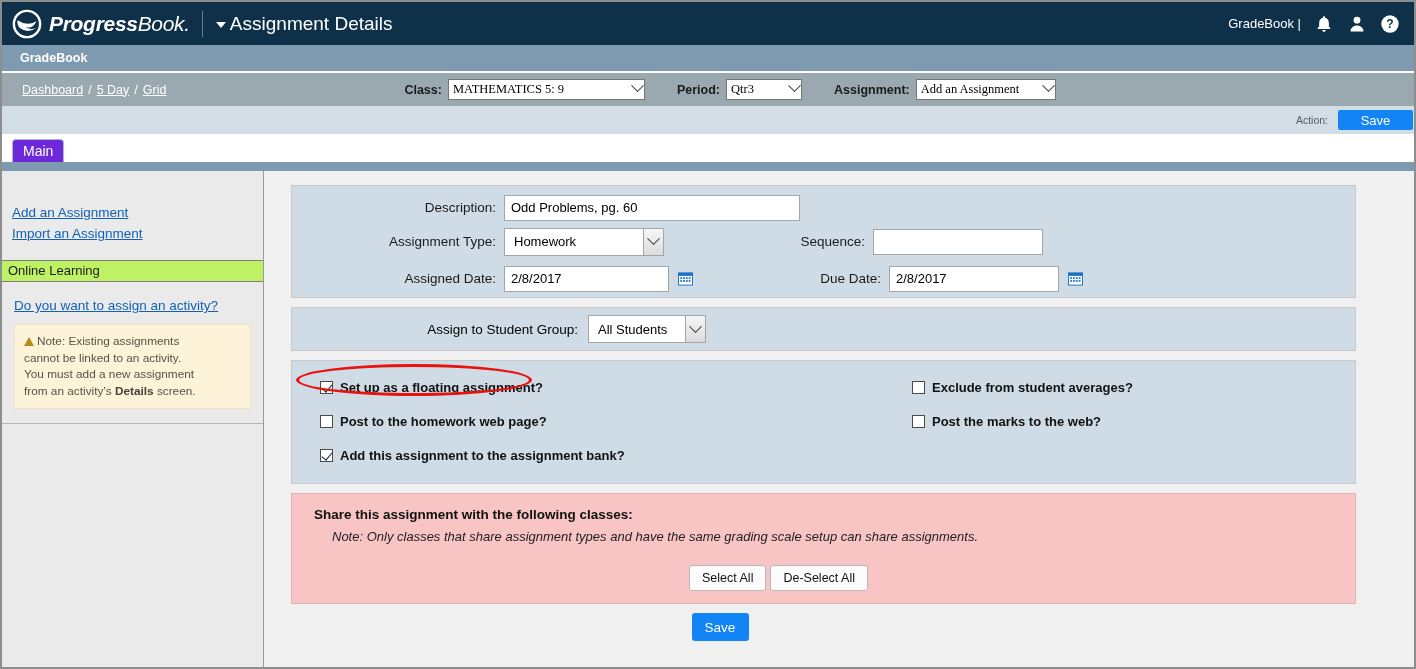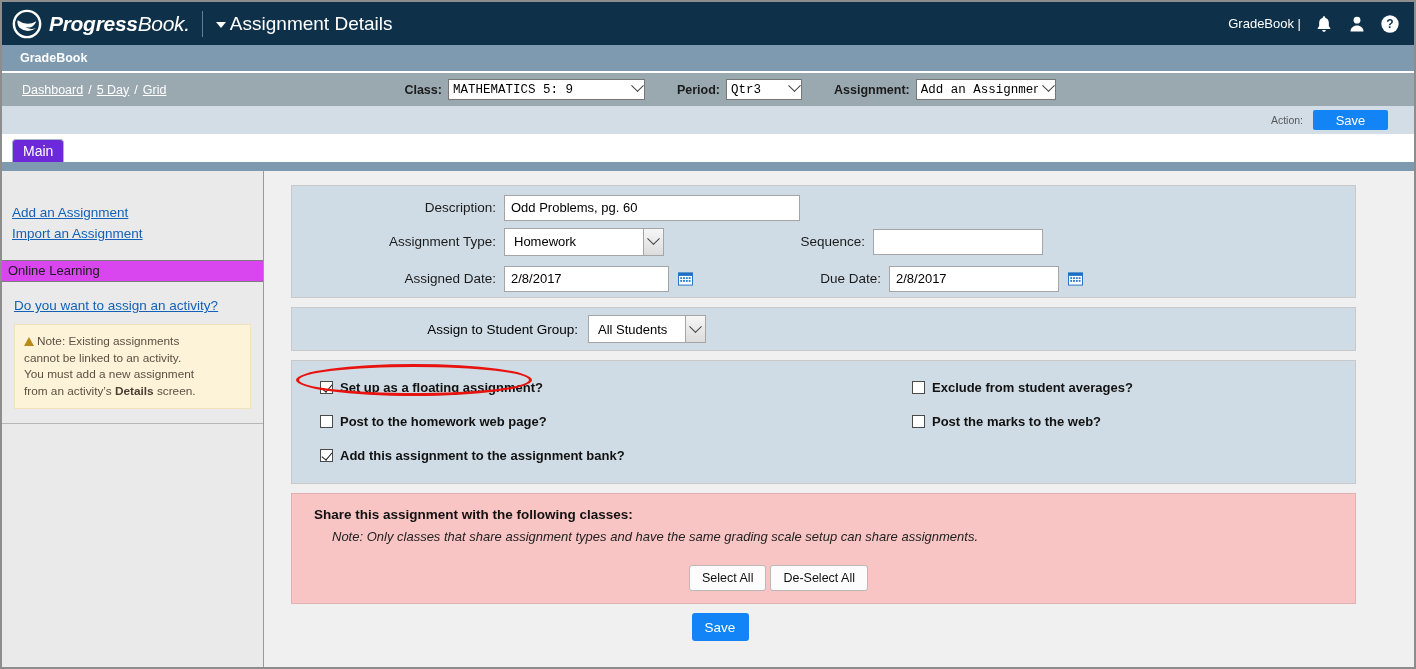--- a/index.html
+++ b/index.html
@@ -62,40 +62,40 @@
   }
   .crumbs { display: flex; align-items: center; gap: 5px; font-size: 12.5px; }
   .crumbs a { color: #ffffff; text-decoration: underline; white-space: nowrap; }
   .crumbs .sep { color: #ffffff; }
   .selgroup { display: flex; align-items: center; margin-left: 238px; gap: 6px; }
   .sel-label { font-size: 12.5px; font-weight: bold; color: #1b1b1b; white-space: nowrap; }
   .nsel {
     height: 21px; background: #ffffff;
     border: 1px solid #767676;
     font-size: 12.5px; color: #000;
-    font-family: Liberation Mono, monospace;
+    font-family: Liberation Serif, serif;
     padding: 0 2px 0 4px;
     display: flex; align-items: center;
   }
   .nsel .txt { white-space: nowrap; overflow: hidden; }
   .nsel .chev { margin-left: auto; padding-left: 6px; }
   .chevglyph {
     display: inline-block; width: 9px; height: 9px;
     border-right: 1.6px solid #444; border-bottom: 1.6px solid #444;
     transform: rotate(45deg) translate(-2px,-2px);
   }
   .sel-class { width: 197px; margin-right: 26px; }
   .sel-period { width: 76px; margin-right: 26px; }
   .sel-assign { width: 140px; }
 
   
   .actionbar {
     height: 28px; background: #d3dde5;
     display: flex; align-items: center; justify-content: flex-end;
-    padding-right: 26px;
+    padding-right: 1px;
   }
   .action-label { font-size: 10.5px; color: #555a5e; margin-right: 10px; }
   .btn-save-top {
     width: 75px; height: 20px;
     background: #1384f5; color: #ffffff;
     border: none; border-radius: 2px;
     font-size: 13px; font-family: "Liberation Sans", sans-serif;
     cursor: pointer;
   }
 
@@ -131,21 +131,21 @@
   .sb-panel {
     border-bottom: 1px solid #b6b6b6;
     padding: 0;
   }
   .sb-links { padding: 31px 0 10px 10px; }
   .sb-links a {
     display: block; color: #1261b8; text-decoration: underline;
     font-size: 13.5px; line-height: 21px;
   }
   .sb-section-head {
-    background: #d946ef; border-top: 1px solid #7d7d7d; border-bottom: 1px solid #7d7d7d;
+    background: #bef264; border-top: 1px solid #7d7d7d; border-bottom: 1px solid #7d7d7d;
     font-size: 13px; color: #1b1b1b;
     padding: 2px 0 3px 6px;
     margin-top: 6px;
   }
   .sb-body { padding: 16px 12px 14px 12px; background: #eaeaea; }
   .sb-body a.activity-link {
     display: block; color: #1261b8; text-decoration: underline;
     font-size: 13.5px; margin-bottom: 11px;
   }
   .note-box {

